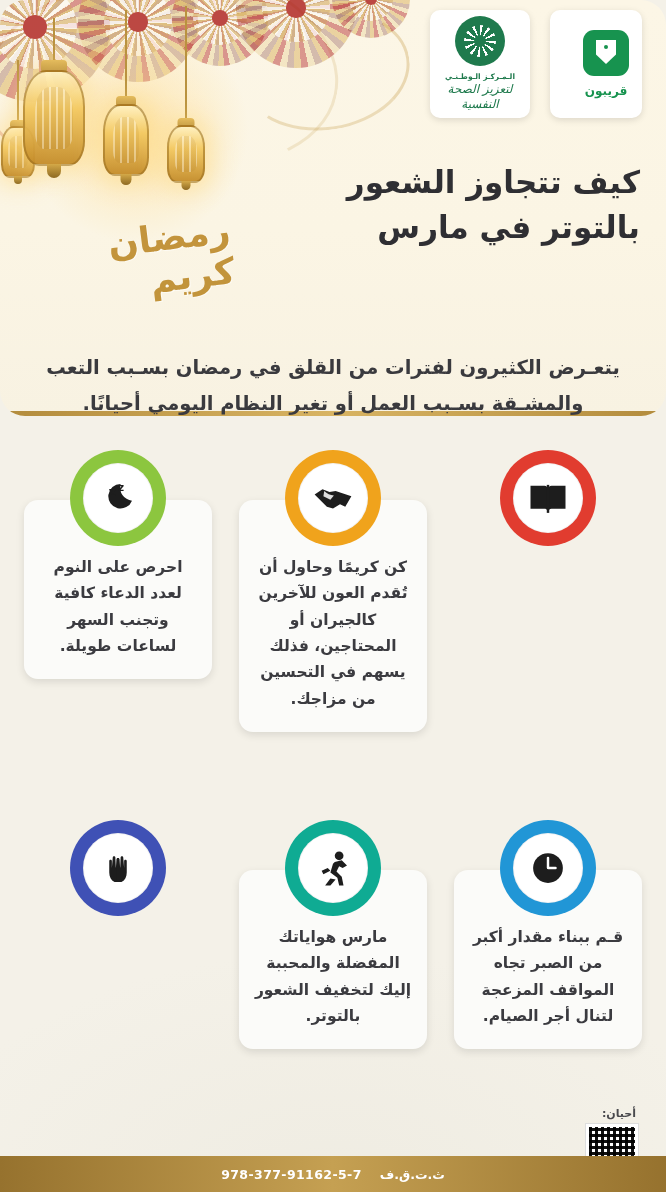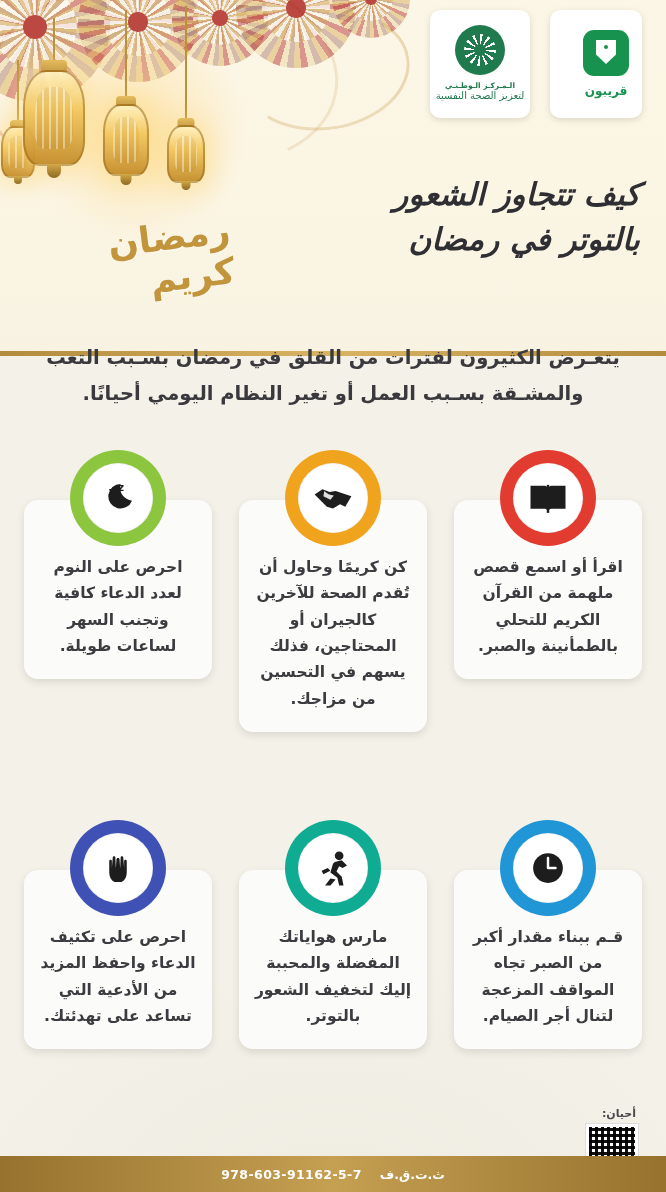--- a/index.html
+++ b/index.html
@@ -13,23 +13,24 @@
     position: relative;
     width: 666px; height: 1192px;
     background:
       radial-gradient(ellipse 700px 400px at 50% 100%, #efece2 0%, #f4f1e8 60%, #f4f1e8 100%),
       linear-gradient(180deg, #fdf8ec 0%, #f7f3e7 35%, #f3f0e6 100%);
     overflow: hidden;
   }
 
   
   .topband {
-    position: absolute; top: 0; left: 0; right: 0; height: 356px;
+    position: absolute; top: 0; left: 0; right: 0; height: 416px;
     background: linear-gradient(180deg, #fcf6e6 0%, #fbf5e4 55%, #f8f2e2 100%);
     overflow: hidden;
+    border-radius: 25px;
   }
   .topband:after {
     content: "";
     position: absolute; left: 0; right: 0; bottom: 0; height: 5px;
     background: linear-gradient(90deg, #b28b3c, #d8b463 50%, #b28b3c);
   }
   
   .mandala {
     position: absolute;
     border-radius: 50%;
@@ -148,21 +149,21 @@
     border-radius: 50%;
     background:
       repeating-conic-gradient(from 0deg, #fff 0deg 10deg, #1f7a4d 10deg 30deg);
   }
   .nhc-mark:after {
     content: ""; position: absolute; inset: 19px;
     border-radius: 50%; background: #1f7a4d;
   }
   .nhc-text { text-align: center; line-height: 1.25; }
   .nhc-text .l1t { font-size: 7.5px; color: #1f7a4d; font-weight: bold; letter-spacing: .5px; }
-  .nhc-text .l2t { font-size: 10px; color: #1f7a4d; }
+  .nhc-text .l2t { font-size: 12px; color: #1f7a4d; font-style: italic; }
 
   .logo-qareeboon { right: 24px; top: 10px; width: 92px; height: 108px;
     display: flex; flex-direction: column; align-items: center; justify-content: center; gap: 8px; padding-left: 20px; }
   .q-mark {
     width: 46px; height: 46px; border-radius: 11px;
     background: #17934f; position: relative;
   }
   .q-mark:before {
     content: "";
     position: absolute; left: 13px; top: 10px;
@@ -171,43 +172,43 @@
     clip-path: polygon(0 0, 100% 0, 100% 60%, 50% 100%, 0 60%);
   }
   .q-mark:after {
     content: ""; position: absolute; left: 21px; top: 15px;
     width: 4px; height: 4px; border-radius: 50%; background: #17934f;
   }
   .q-label { font-size: 12px; color: #17934f; font-weight: bold; }
 
   
   .headline {
-    position: absolute; right: 26px; top: 172px; width: 430px;
+    position: absolute; right: 26px; top: 160px; width: 430px;
     text-align: right; direction: rtl;
-    color: #2f2f33; font-weight: bold; font-size: 31px; line-height: 1.45; font-style: italic;
+    color: #2f2f33; font-weight: bold; font-size: 31px; line-height: 1.45;
   }
   .headline .ln { display: block; }
 
   
   .calligraphy {
     position: absolute; left: 18px; top: 222px;
     width: 215px; height: 82px;
     display: flex; align-items: center; justify-content: center;
     color: #c08f33;
     font-family: "DejaVu Sans", sans-serif;
     font-size: 36px;
     font-weight: bold;
     transform: rotate(-7deg);
     text-shadow: 1px 1px 0 rgba(255,255,255,.6);
     opacity: .95;
   }
 
   
   .intro {
-    position: absolute; top: 340px; right: 30px; left: 30px;
+    position: absolute; top: 350px; right: 30px; left: 30px;
     text-align: center; direction: rtl;
     font-size: 19.5px; line-height: 1.85; font-weight: bold; color: #3a3a3e;
   }
 
   
   .grid {
     position: absolute; top: 450px; left: 24px; right: 24px;
   }
   .row { display: flex; justify-content: space-between; }
   .row + .row { margin-top: 88px; }
@@ -319,21 +320,21 @@
       </div>
     </div>
 
     <div class="logo-box logo-qareeboon">
       <div class="q-mark"></div>
       <div class="q-label">قريبون</div>
     </div>
 
     <div class="headline">
       <span class="ln">كيف تتجاوز الشعور</span>
-      <span class="ln">بالتوتر في رمضان</span>
+      <span class="ln">بالتوتر في مارس</span>
     </div>
 
     <div class="calligraphy">رمضان كريم</div>
   </div>
 
   <div class="intro">يتعـرض الكثيرون لفترات من القلق في رمضان بسـبب التعب والمشـقة بسـبب العمل أو تغير النظام اليومي أحيانًا.</div>
 
   <div class="grid">
 
     <div class="row">
@@ -341,33 +342,32 @@
       <div class="card">
         <div class="ring" style="background:#e13c2f">
           <div class="inner">
             <svg viewBox="0 0 48 48">
               <path d="M4 10h16c2 0 4 1.6 4 3.6V40c0-2-2-3.6-4-3.6H4z" fill="#1d1d1d"></path>
               <path d="M44 10H28c-2 0-4 1.6-4 3.6V40c0-2 2-3.6 4-3.6h16z" fill="#1d1d1d"></path>
               <rect x="22.6" y="9" width="2.8" height="32" fill="#1d1d1d"></rect>
             </svg>
           </div>
         </div>
-        <div class="panel">اقرأ أو اسمع قصص ملهمة من القرآن الكريم للتحلي بالطمأنينة والصبر.</div>
       </div>
 
       <div class="card">
         <div class="ring" style="background:#f0a31c">
           <div class="inner">
             <svg viewBox="0 0 48 48">
               <path d="M3 20l9-6 8 3 7-1 6 2 12 4-7 12-6-3-8 5-7-2-6-6z" fill="#1d1d1d"></path>
               <path d="M14 16c3 3 7 5 11 5l-4 5-8-4z" fill="#fff" opacity=".85"></path>
             </svg>
           </div>
         </div>
-        <div class="panel">كن كريمًا وحاول أن تُقدم الصحة للآخرين كالجيران أو المحتاجين، فذلك يسهم في التحسين من مزاجك.</div>
+        <div class="panel">كن كريمًا وحاول أن تُقدم العون للآخرين كالجيران أو المحتاجين، فذلك يسهم في التحسين من مزاجك.</div>
       </div>
 
       <div class="card">
         <div class="ring" style="background:#8cc63f">
           <div class="inner">
             <svg viewBox="0 0 48 48">
               <path d="M27 8a14 14 0 1 0 13 19A15 15 0 0 1 27 8z" fill="#1d1d1d"></path>
               <text x="22" y="22" font-size="15" font-weight="bold" fill="#1d1d1d" font-family="DejaVu Sans">z</text>
               <text x="31" y="16" font-size="12" font-weight="bold" fill="#1d1d1d" font-family="DejaVu Sans">z</text>
             </svg>
@@ -408,26 +408,25 @@
 
       <div class="card">
         <div class="ring" style="background:#3f51b5">
           <div class="inner">
             <svg viewBox="0 0 48 48">
               <path d="M20 40c-4-2-6-6-6-11V16c0-2 3-2 3 0v8l1-12c0-2 3-2 3 0l.5 12 1-10c0-2 3-2 3 0V40z" fill="#1d1d1d"></path>
               <path d="M28 40c4-2 6-6 6-11V16c0-2-3-2-3 0v8l-1-12c0-2-3-2-3 0l-.5 12-1-10c0-2-3-2-3 0V40z" fill="#1d1d1d"></path>
             </svg>
           </div>
         </div>
-        <div class="panel">احرص على تكثيف الدعاء واحفظ المزيد من الأدعية التي تساعد على تهدئتك.</div>
       </div>
     </div>
   </div>
 
   <div class="source-label">أحيان:</div>
   <div class="qr"></div>
 
   <div class="footbar">
     <span class="code">ث.ت.ق.ف</span>
-    <span class="isbn">978-603-91162-5-7</span>
+    <span class="isbn">978-377-91162-5-7</span>
   </div>
 
 </div>
 
 </body></html>

